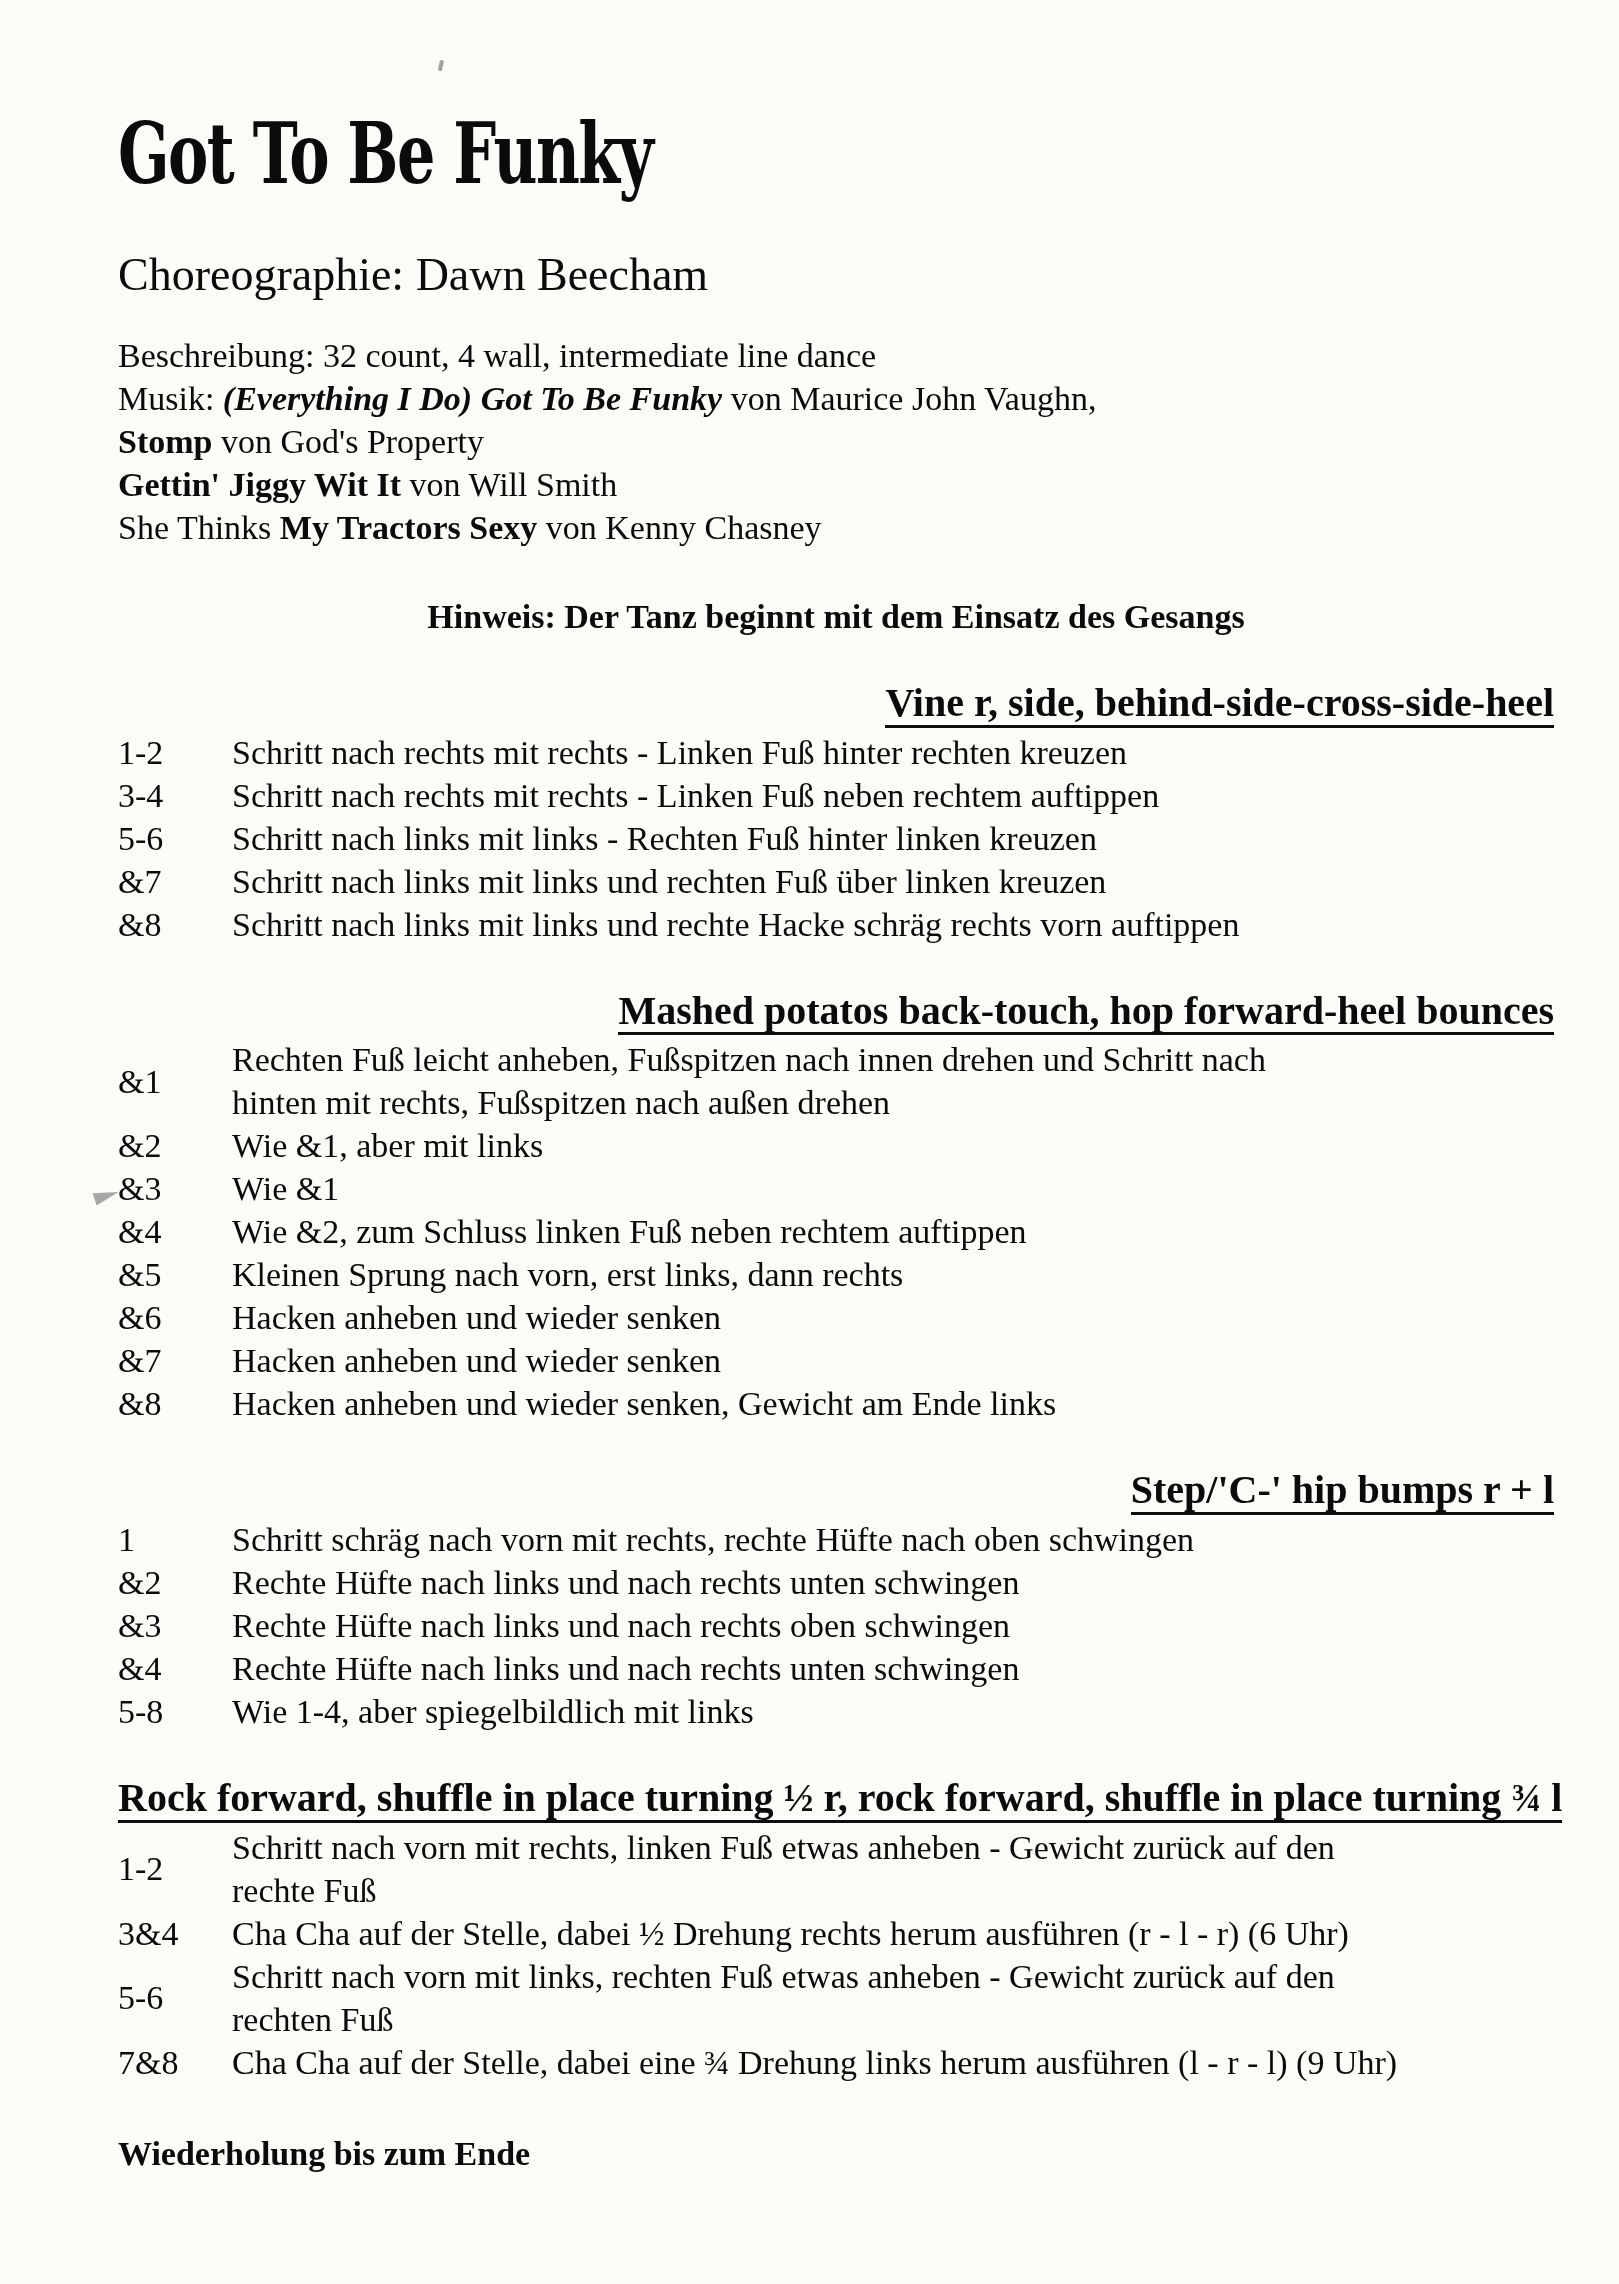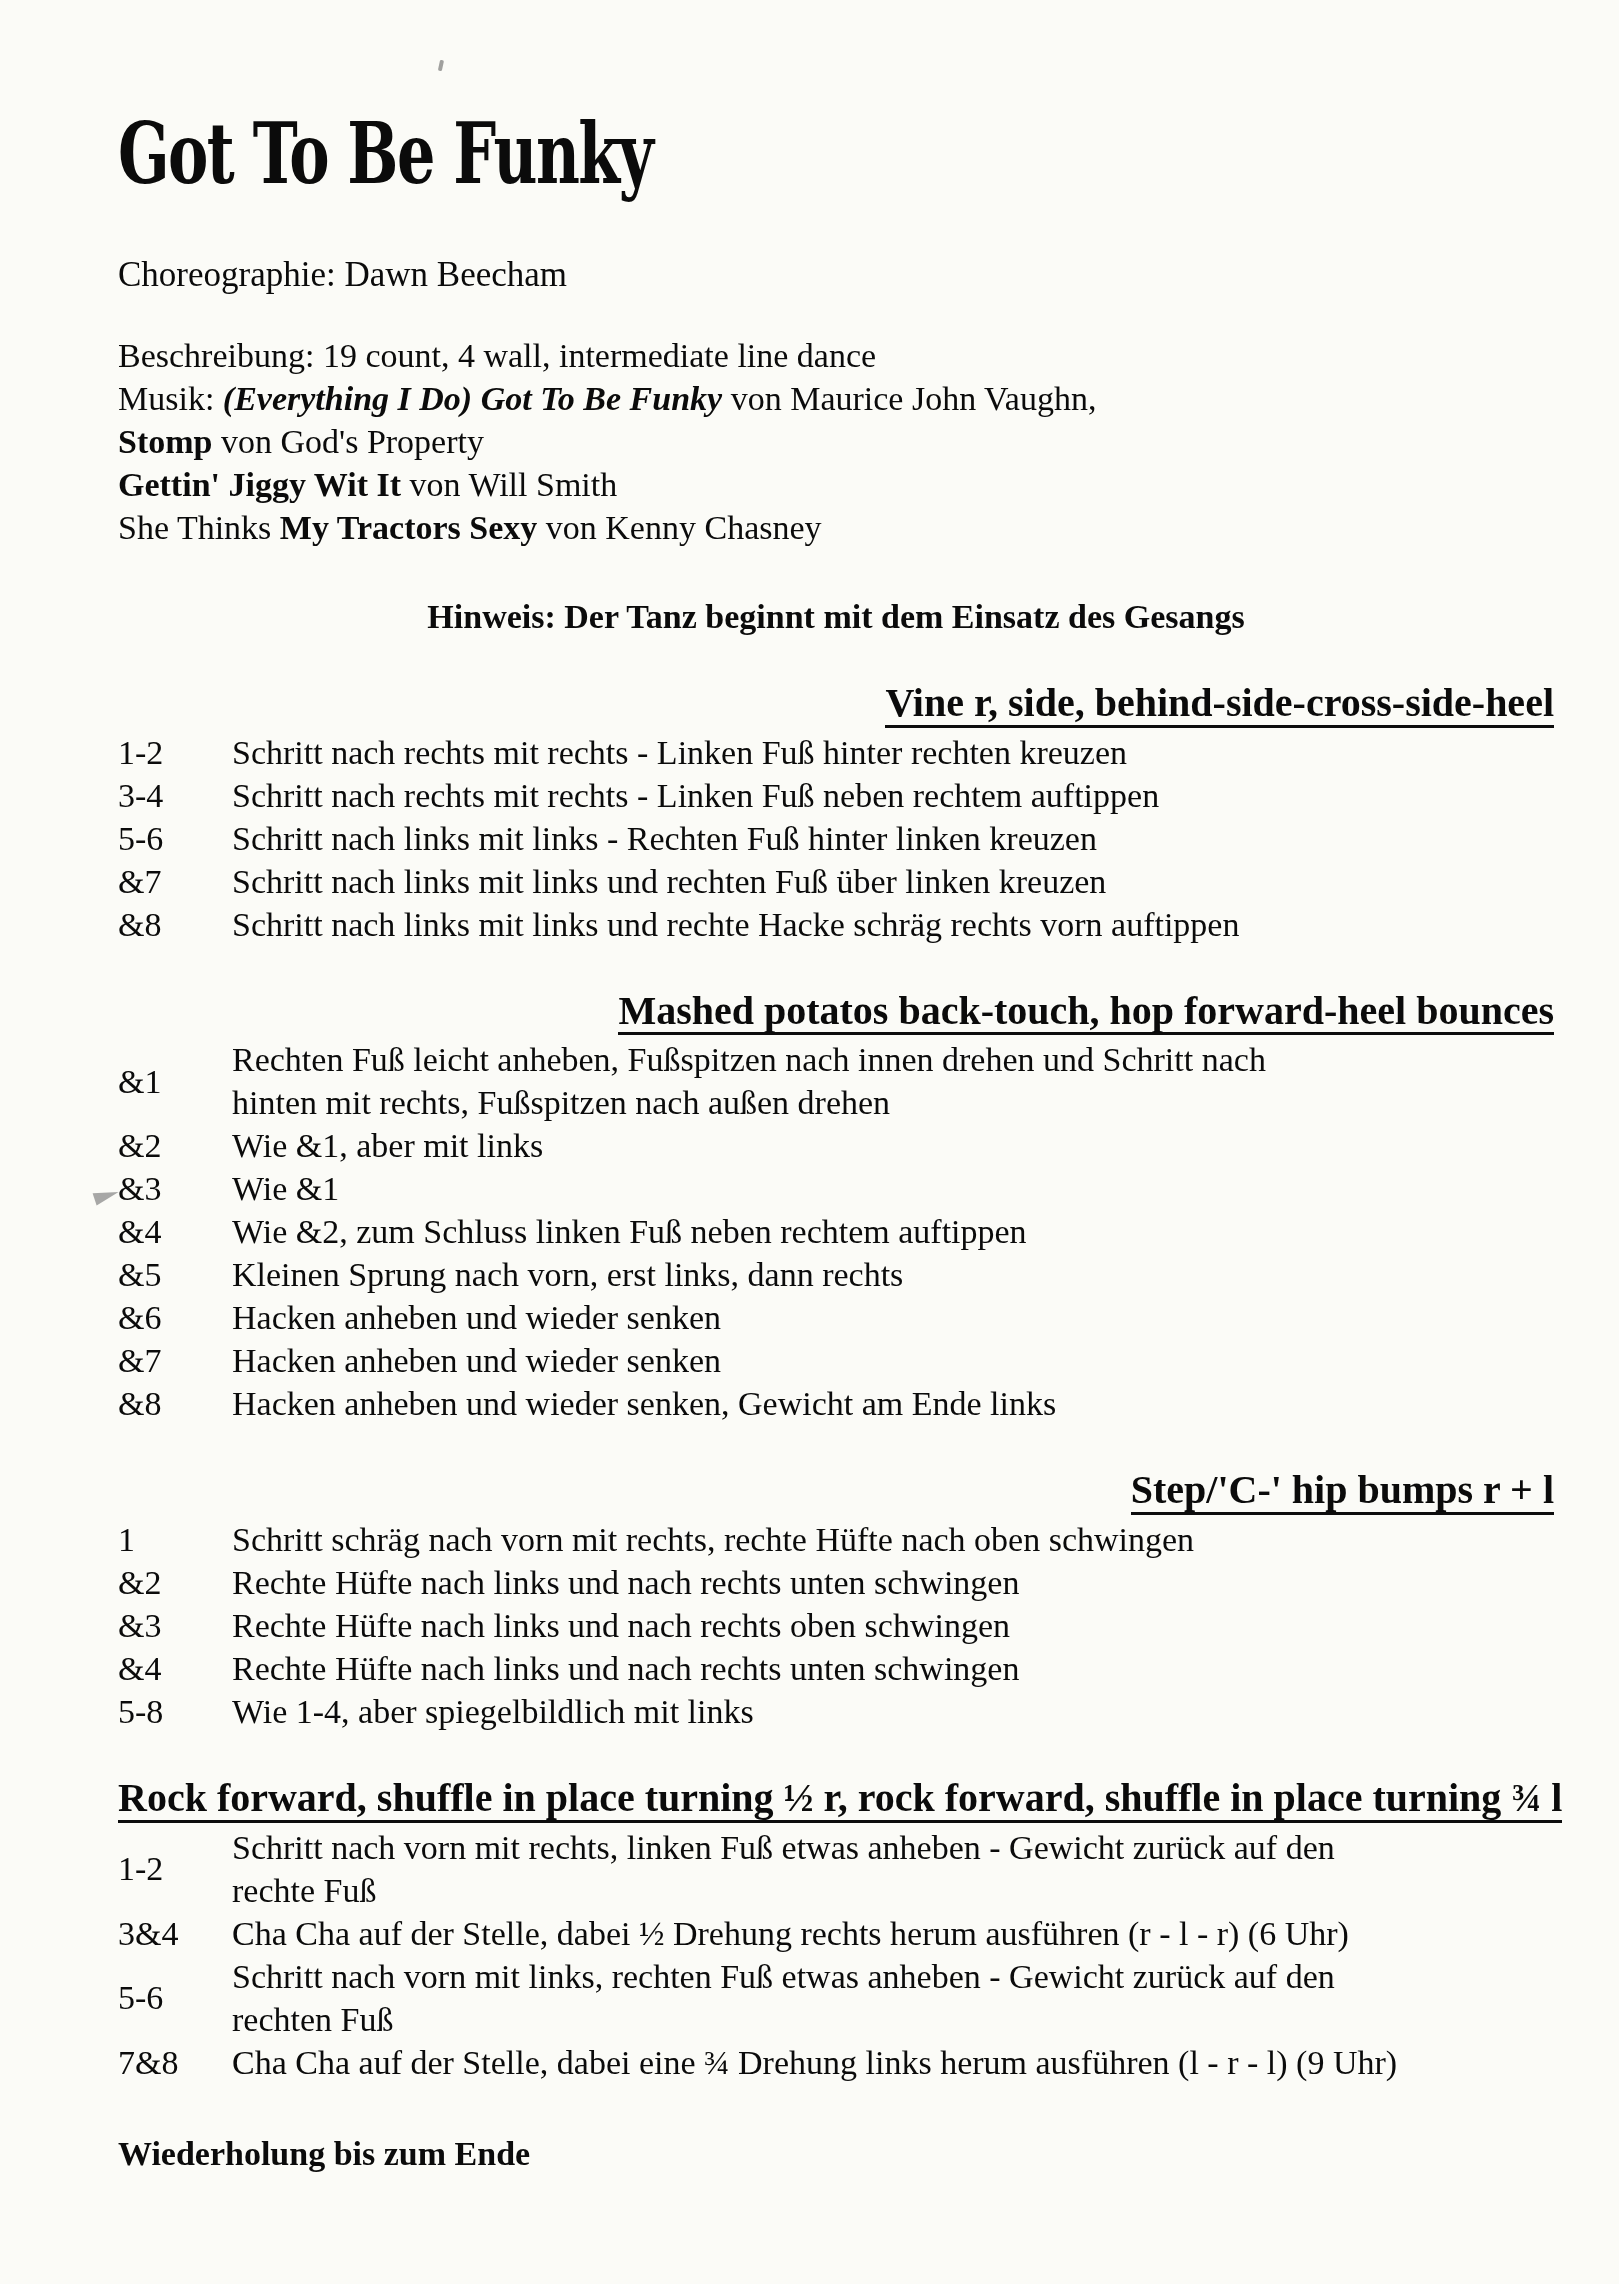--- a/index.html
+++ b/index.html
@@ -26,21 +26,21 @@
     font-weight: bold;
     font-size: 84px;
     line-height: 84px;
     letter-spacing: -2.2px;
     white-space: nowrap;
     transform: scaleX(0.72);
     transform-origin: left top;
   }
   .choreo {
     margin: 57px 0 0 0;
-    font-size: 35px;
+    font-size: 46px;
   }
   .desc-block {
     margin-top: 38px;
   }
   .desc-block p {
     margin: 0;
   }
   .note {
     margin: 46px 0 8px 0;
     font-weight: bold;
@@ -108,21 +108,21 @@
 
 <div class="page">
 
   <div class="speck"></div>
 
   <h1 class="title">Got To Be Funky</h1>
 
   <p class="choreo">Choreographie: Dawn Beecham</p>
 
   <div class="desc-block">
-    <p><span>Beschreibung: 19 count, 4 wall, intermediate line dance</span></p>
+    <p><span>Beschreibung: 32 count, 4 wall, intermediate line dance</span></p>
     <p><span>Musik: </span><span style="font-weight: bold; font-style: italic;">(Everything I Do) Got To Be Funky</span><span> von Maurice John Vaughn,</span></p>
     <p><span style="font-weight: bold;">Stomp</span><span> von God's Property</span></p>
     <p><span style="font-weight: bold;">Gettin' Jiggy Wit It</span><span> von Will Smith</span></p>
     <p><span>She Thinks </span><span style="font-weight: bold;">My Tractors Sexy</span><span> von Kenny Chasney</span></p>
   </div>
 
   <p class="note">Hinweis: Der Tanz beginnt mit dem Einsatz des Gesangs</p>
 
   <section class="sec">
     <h2 class="sec-h"><span class="u">Vine r, side, behind-side-cross-side-heel</span></h2>

